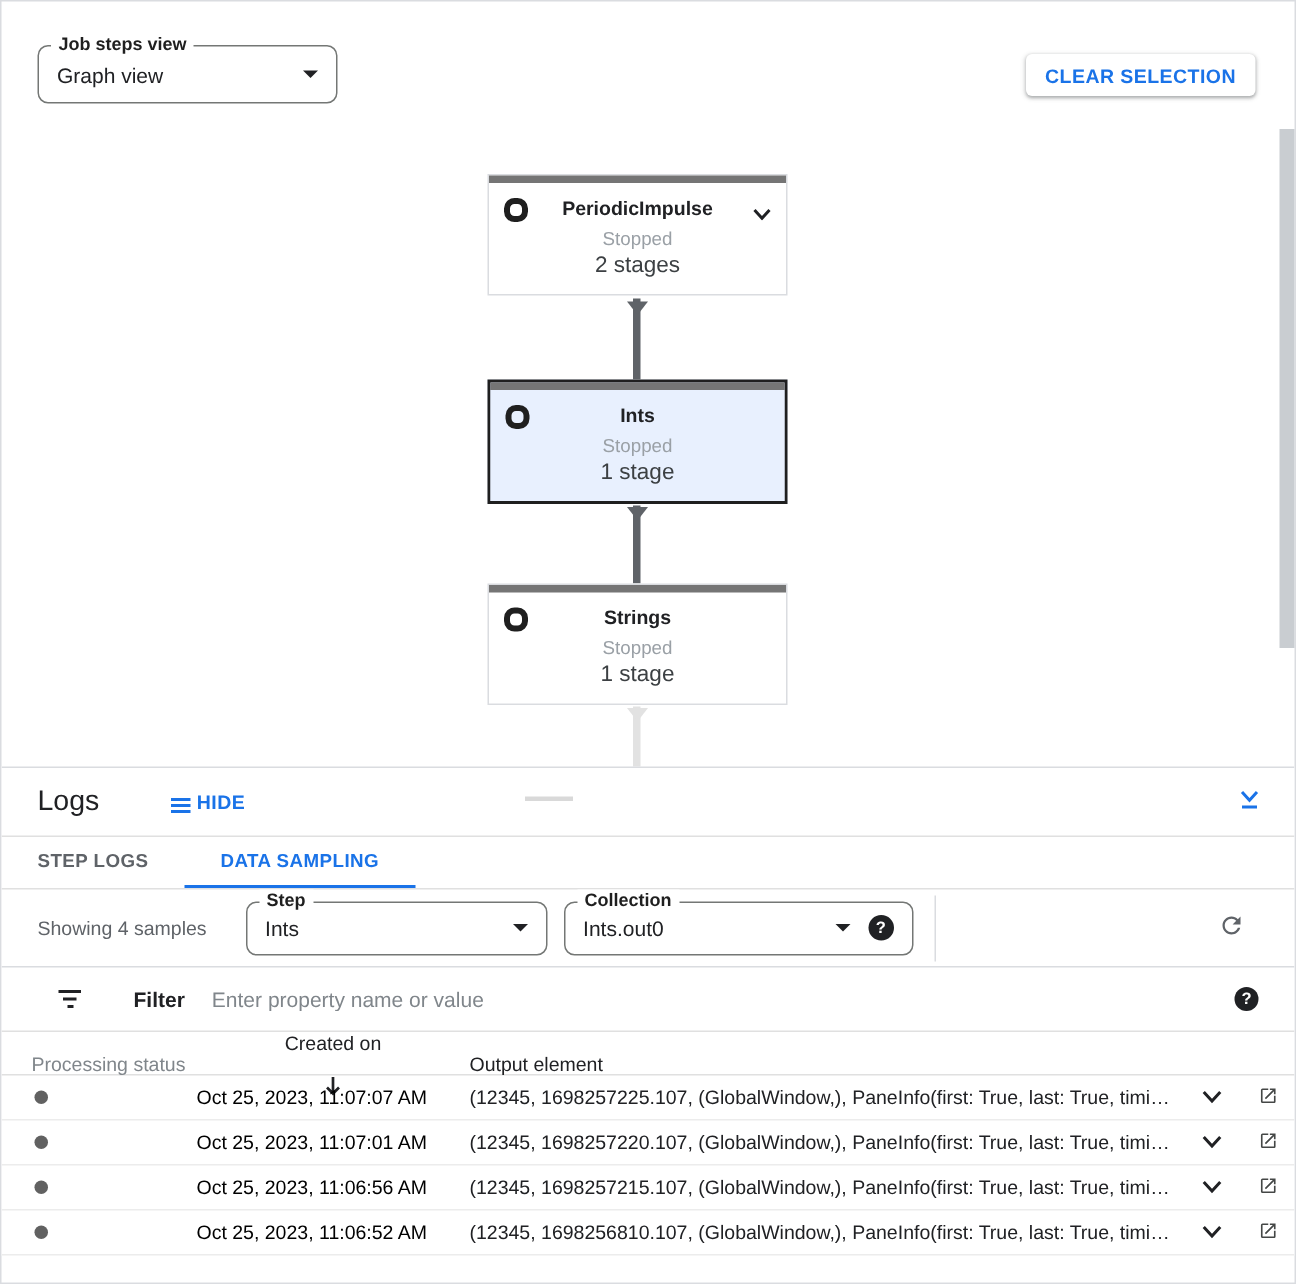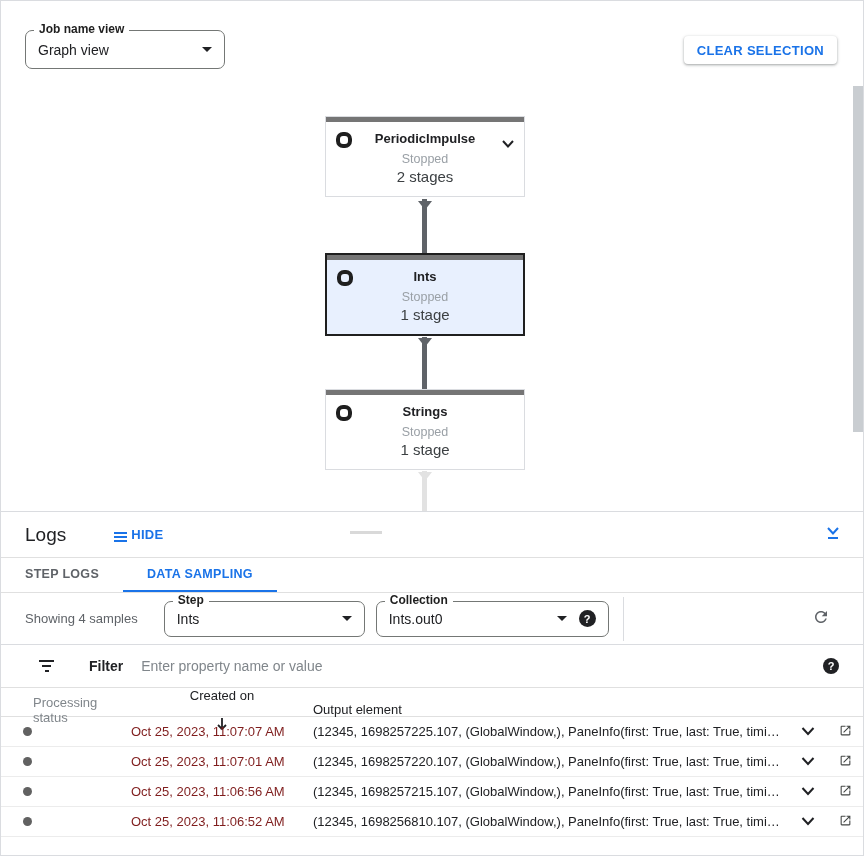--- a/index.html
+++ b/index.html
@@ -86,37 +86,37 @@
                 border-bottom:1px solid #e0e0e0; }
   .filter-icon { display:inline-flex; flex-direction:column; gap:3px; align-items:center; margin-right:10px; }
   .filter-icon i { display:block; height:2px; background:#202124; }
   .filter-icon .f1{width:15px} .filter-icon .f2{width:9px} .filter-icon .f3{width:4px}
   .filter-label { font-size:14px; font-weight:700; color:#202124; margin-right:18px;margin-left:25px; }
   .filter-input { flex:1; border:none; outline:none; font-family:inherit; font-size:14px; color:#202124; }
   .filter-input::placeholder { color:#80868b; }
 
   .grid-row { display:grid; grid-template-columns:130px 182px 1fr 38px 36px; align-items:center; }
   .thead { height:29px; font-size:13px; border-bottom:1px solid #e0e0e0; }
-  .th-status { padding-left:32px; color:#80868b; }
+  .th-status { padding-left:20px; color:#80868b; }
   .th-created { color:#202124; display:flex; align-items:center; gap:14px;flex-direction:column; }
   .th-output { color:#202124; }
   .trow { height:30px; font-size:13px; border-bottom:1px solid #ececec; }
   .cell-status { padding-left:22px; }
   .dot { display:block; width:9px; height:9px; border-radius:50%; background:#616161; }
-  .cell-created { color:#7f1d1d; }
+  .cell-created { color:#000000; }
   .cell-output { color:#202124; white-space:nowrap; overflow:hidden; text-overflow:ellipsis; padding-right:6px; }
   .row-icon-btn { background:none; border:none; cursor:pointer; padding:2px; justify-self:center; }
 </style>
 </head>
 <body>
 
 <div class="page">
 
   <div class="mat-select job-steps-select">
-    <span class="mat-label">Job name view</span>
+    <span class="mat-label">Job steps view</span>
     <span class="mat-value">Graph view</span>
     <span class="dd-arrow"></span>
   </div>
   <button class="clear-btn">CLEAR SELECTION</button>
 
   <div class="graph">
 
     <div class="node" style="top:115px;">
       <div class="node-bar"></div>
       <div class="node-body">

